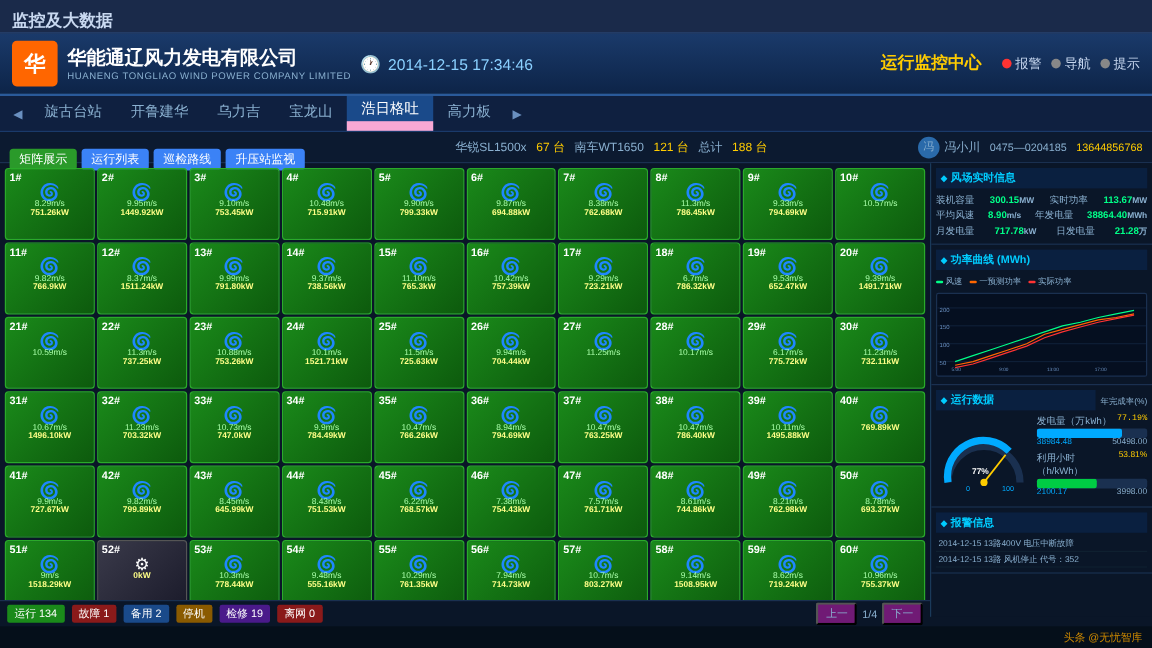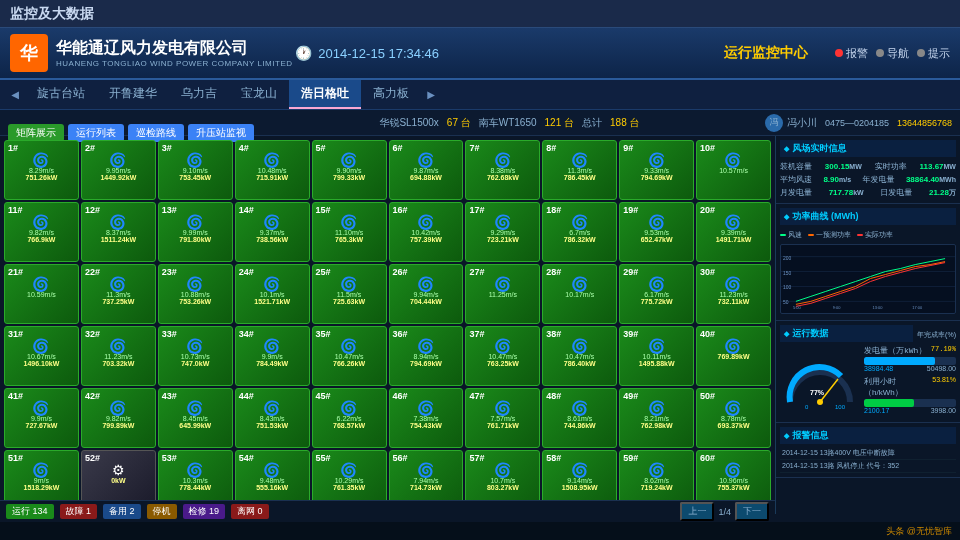--- a/index.html
+++ b/index.html
@@ -11,21 +11,21 @@
       overflow: hidden;
       font-size: 11px;
       color: #fff;
     }
 
     
     .top-bar {
       background: #1a2a4a;
       height: 28px;
       display: flex;
-      align-items: center;
+      align-items: flex-end;
       padding: 0 10px;
       border-bottom: 1px solid #2a4a7a;
     }
     .top-title {
       color: #c8d8f0;
       font-size: 14px;
       font-weight: bold;
     }
 
     
@@ -75,21 +75,21 @@
       gap: 6px;
       color: #8ad0ff;
       font-size: 13px;
     }
     .clock-icon {
       font-size: 14px;
     }
     .right-header {
       display: flex;
       align-items: center;
-      gap: 27px;
+      gap: 17px;
     }
     .monitoring-center {
       color: #ffcc00;
       font-size: 14px;
       font-weight: bold;
     }
     .header-btns {
       display: flex;
       gap: 8px;
       align-items: center;
@@ -127,22 +127,21 @@
       display: flex;
       align-items: center;
       color: #8ab0d0;
       font-size: 12px;
       cursor: pointer;
       border-bottom: 2px solid transparent;
     }
     .nav-tab.active {
       color: #fff;
       background: #1a4a8a;
-      border-bottom: 2px solid #f9a8d4;
-      font-weight: bold;
+      border-bottom: 8px solid #f9a8d4;
     }
     .sub-btn {
       background: #3b82f6;
       color: #fff;
       padding: 2px 8px;
       border-radius: 3px;
       font-size: 10px;
       cursor: pointer;
       border: none;
     }
@@ -365,21 +364,21 @@
     .badge-orange { background: #8a5a00; }
     .badge-purple { background: #4a1a8a; }
 
     .pagination {
       display: flex;
       align-items: center;
       gap: 4px;
       margin-left: auto;
     }
     .page-btn {
-      background: #0c4a6e;
+      background: #701a75;
       color: #8ab0d0;
       padding: 1px 6px;
       border-radius: 2px;
       font-size: 9px;
       cursor: pointer;
     }
     .page-info {
       color: #8ab0d0;
       font-size: 9px;
     }

